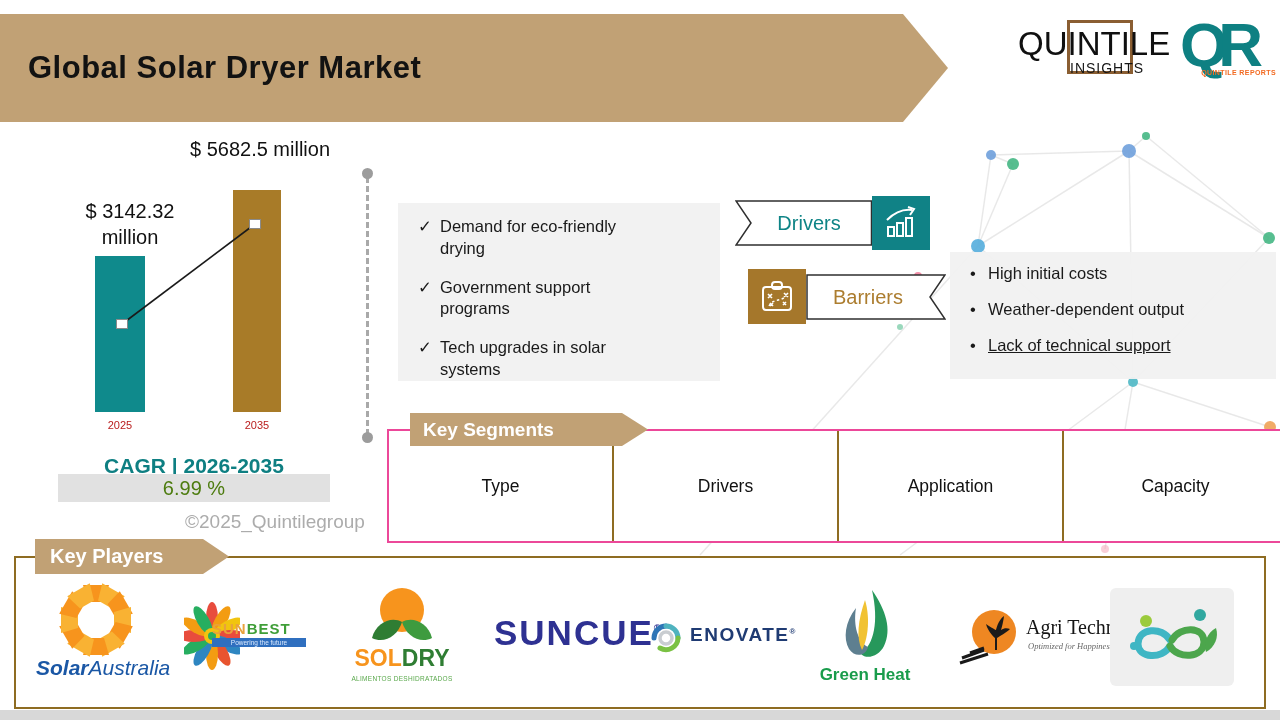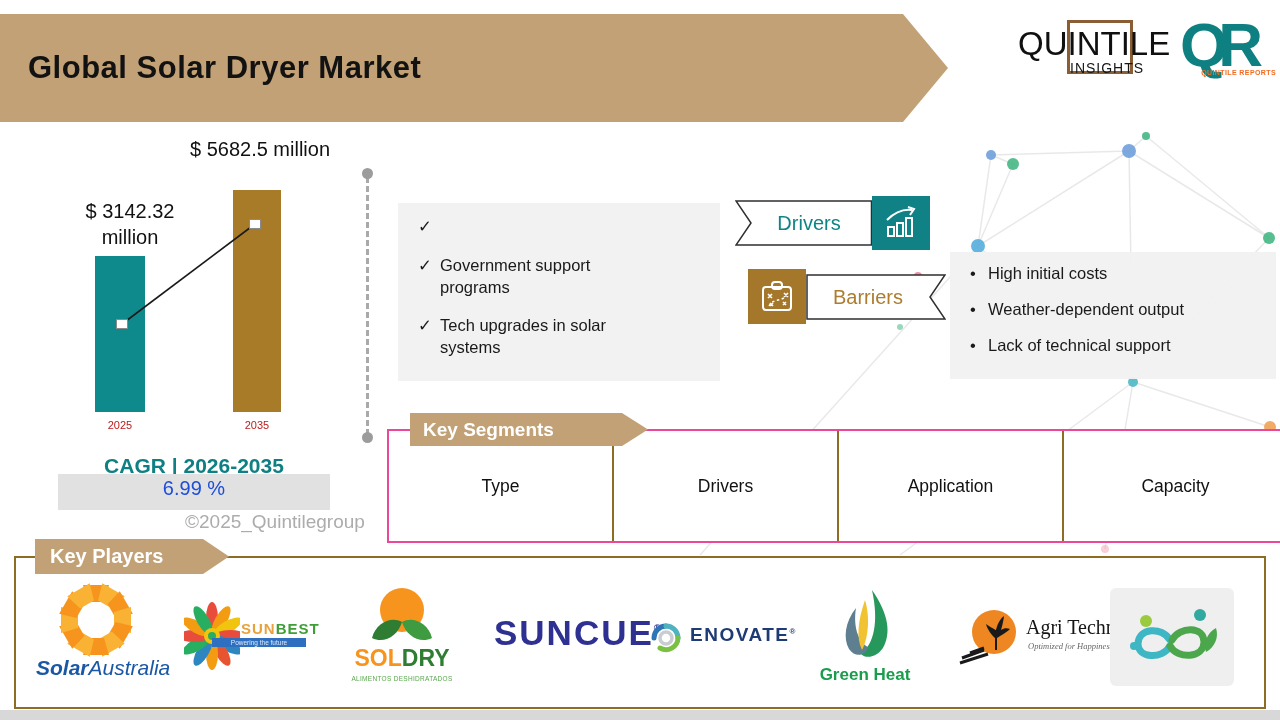--- a/index.html
+++ b/index.html
@@ -23,22 +23,22 @@
   .qr-logo { left:1180px; top:12px; width:100px; z-index:3; text-align:left; }
   .qr-mono { font-size:62px; font-weight:800; color:#0E8082; letter-spacing:-10px; line-height:1.05; }
   .qr-cap { font-size:7px; font-weight:bold; color:#F26A21; letter-spacing:.4px; margin-top:-8px; width:96px; text-align:right; }
 
   
   .val-label { width:150px; text-align:center; font-size:20px; color:#111; line-height:1.3; z-index:2; }
   .bar { position:absolute; bottom:308px; z-index:1; }
   .cat-label { position:absolute; top:419px; text-align:center; font-size:11px; color:#b91c1c; z-index:2;}
   #connector { left:90px; top:200px; width:200px; height:140px; z-index:3; }
   .cagr-label { left:58px; top:454px; width:272px; text-align:center; font-size:21px; font-weight:bold; color:#0E7F82; z-index:2;}
-  .cagr-rate { left:58px; top:474px; width:272px; height:36px; background:#E1E1E1; text-align:center;
-    font-size:20px; color:#1d4ed8; line-height:28px; z-index:2; }
+  .cagr-rate { left:58px; top:474px; width:272px; height:28px; background:#E1E1E1; text-align:center;
+    font-size:20px; color:#4d7c0f; line-height:28px; z-index:2; }
   .watermark { left:185px; top:511px; font-size:19px; color:#ACACAC; z-index:2; }
 
   .v-divider { left:366px; top:177px; height:258px; width:0; border-left:3px dashed #A9A9A9; z-index:1; }
   .v-dot { width:11px; height:11px; border-radius:50%; background:#9C9C9C; z-index:1; }
 
   
   .panel { background:rgba(241,241,241,.95); z-index:2; display:flex; flex-direction:column; }
   .drivers-panel { left:398px; top:203px; width:322px; height:178px; padding:13px 8px 8px 12px; gap:17px; }
   .barriers-panel { left:950px; top:252px; width:326px; height:127px; padding:11px 6px 6px 8px; gap:14px; }
   .li { display:flex; gap:0; font-size:16.5px; color:#1a1a1a; line-height:1.32; }
@@ -57,21 +57,21 @@
   .seg-cell:first-child { border-left:none; }
   .players-banner { left:35px; top:539px; width:194px; height:35px; line-height:35px; padding-left:15px; font-size:20px;
     clip-path:polygon(0 0, 168px 0, 194px 50%, 168px 100%, 0 100%); }
   .players-box { left:14px; top:556px; width:1252px; height:153px; background:#fff; border:2px solid #8E6C22; z-index:3; }
   .bottom-strip { left:0; top:710px; width:1280px; height:10px; background:#D8D8D8; z-index:2; }
 
   
   .logo-el { z-index:4; }
   .sa-text { left:36px; top:656px; width:122px; text-align:center; font-style:italic; font-size:21px; color:#1A57A5; }
   .sb-text { left:212px; top:620px; }
-  .sb-row1 { font-size:15px; font-weight:bold; letter-spacing:1px;margin-left:29px; }
+  .sb-row1 { font-size:15px; font-weight:bold; letter-spacing:1px; }
   .sb-sun { color:#E8A23C; } .sb-best { color:#3F9E38; }
   .sb-tag { margin-top:1px; width:94px; height:9px; background:#2F6FBF; color:#DCEBFF; font-size:6.5px; text-align:center; line-height:9px; }
   .sd-text { left:350px; top:645px; width:104px; text-align:center; font-size:23px; font-weight:bold; }
   .sd-sol { color:#F7941D; } .sd-dry { color:#2F7D33; }
   .sd-tag { left:348px; top:675px; width:108px; text-align:center; font-size:6.5px; color:#59A84B; letter-spacing:.3px; }
   .suncue { left:494px; top:613px; font-size:35px; font-weight:bold; color:#2E3192; letter-spacing:2px; }
   .suncue sup { font-size:10px; }
   .enovate { left:690px; top:624px; font-size:19px; font-weight:bold; color:#1F3B73; letter-spacing:1.5px; }
   .enovate sup { font-size:8px; }
   .gh-text { left:818px; top:665px; width:94px; text-align:center; font-size:17px; font-weight:bold; color:#199C4B; }
@@ -149,20 +149,21 @@
   <div class="abs cagr-rate">6.99 %</div>
   <div class="abs watermark">©2025_Quintilegroup</div>
 
   <div class="abs v-divider"></div>
   <div class="abs v-dot" style="left:362px; top:168px;"></div>
   <div class="abs v-dot" style="left:362px; top:432px;"></div>
 
   <div class="abs panel drivers-panel">
     <div class="li">
       <span class="mark">✓</span>
+      <span class="txt">Demand for eco-friendly drying</span>
     </div>
     <div class="li">
       <span class="mark">✓</span>
       <span class="txt">Government support programs</span>
     </div>
     <div class="li">
       <span class="mark">✓</span>
       <span class="txt">Tech upgrades in solar systems</span>
     </div>
   </div>
@@ -202,21 +203,21 @@
     <div class="li">
       <span class="mark">•</span>
       <span class="txt" style="max-width:280px;">High initial costs</span>
     </div>
     <div class="li">
       <span class="mark">•</span>
       <span class="txt" style="max-width:280px;">Weather-dependent output</span>
     </div>
     <div class="li">
       <span class="mark">•</span>
-      <span class="txt" style="max-width:280px;">Lack of technical support</span>
+      <span class="txt" style="max-width:280px;text-decoration:underline;">Lack of technical support</span>
     </div>
   </div>
 
   <div class="abs tan-banner seg-banner">Key Segments</div>
   <div class="abs seg-box">
     <div class="seg-cell">Type</div>
     <div class="seg-cell">Drivers</div>
     <div class="seg-cell">Application</div>
     <div class="seg-cell">Capacity</div>
   </div>

